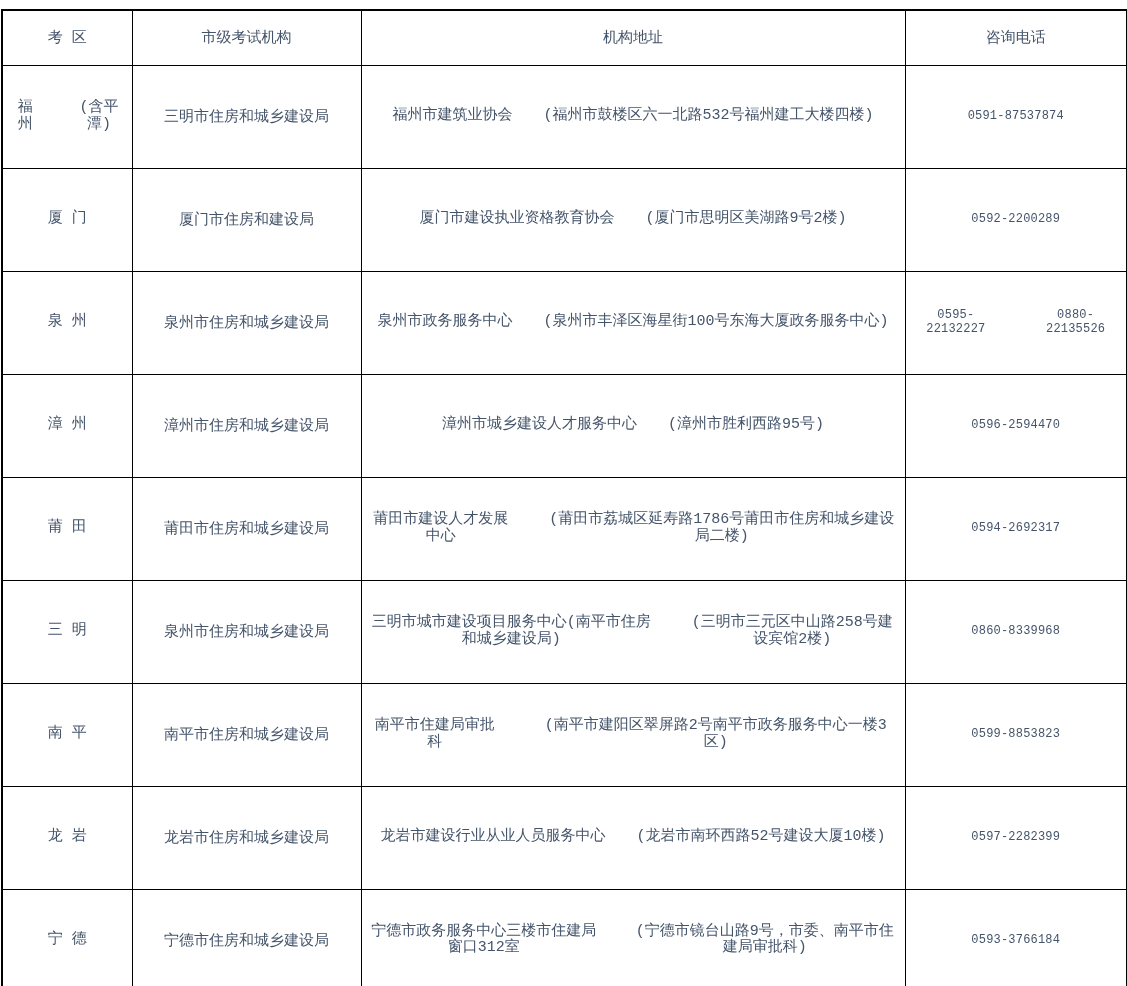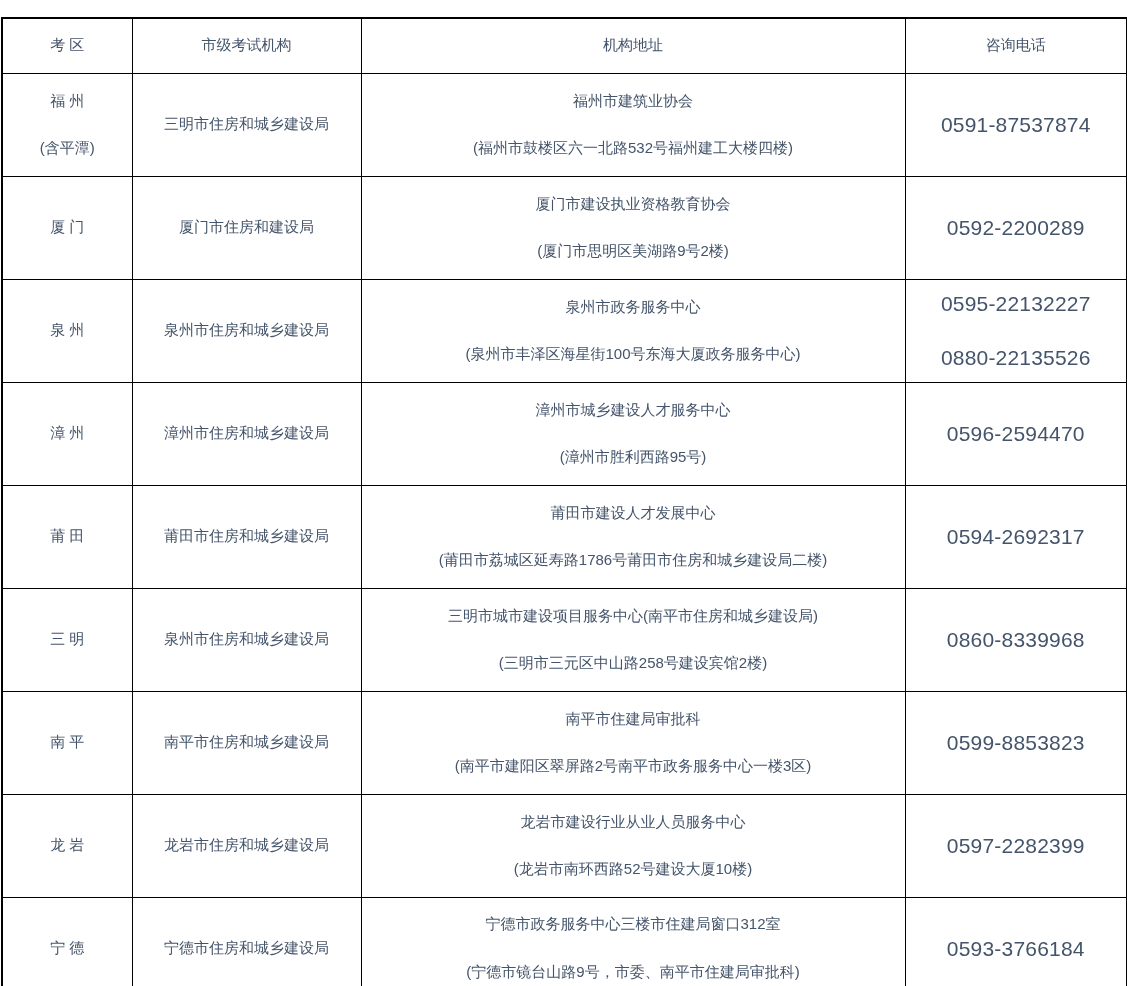--- a/index.html
+++ b/index.html
@@ -11,21 +11,22 @@
   html, body {
     margin: 0;
     padding: 0;
     background: var(--bg-color);
     font-family: "Liberation Sans", "DejaVu Sans", sans-serif;
   }
   .page {
     width: 1127px;
     height: 986px;
     background: var(--bg-color);
-    padding: 17px 0 0 1px;
+    padding: 9px 0 0 1px;
+    font-family: Liberation Mono, monospace;
   }
   table.exam-table {
     width: 1125px;
     table-layout: fixed;
     border-collapse: collapse;
     border: 2px solid var(--border-color);
     color: var(--text-color);
   }
   col.c-region { width: 130px; }
   col.c-agency { width: 229px; }
@@ -37,28 +38,27 @@
     vertical-align: middle;
     padding: 0 6px;
     font-size: 15px;
     font-weight: 400;
     color: var(--text-color);
   }
   thead tr { height: 55px; }
   tbody tr { height: 103px; }
   .lines {
     display: flex;
-    flex-direction: column;
     align-items: center;
     justify-content: center;
     gap: 31px;
   }
   .line { line-height: 1.1; }
   .phone-line {
-    font-size: 21px;
+    font-size: 12px;
     letter-spacing: 0.2px;
   }
 </style>
 </head>
 <body>
 
 <div class="page">
   <table class="exam-table">
     <colgroup>
       <col class="c-region">

